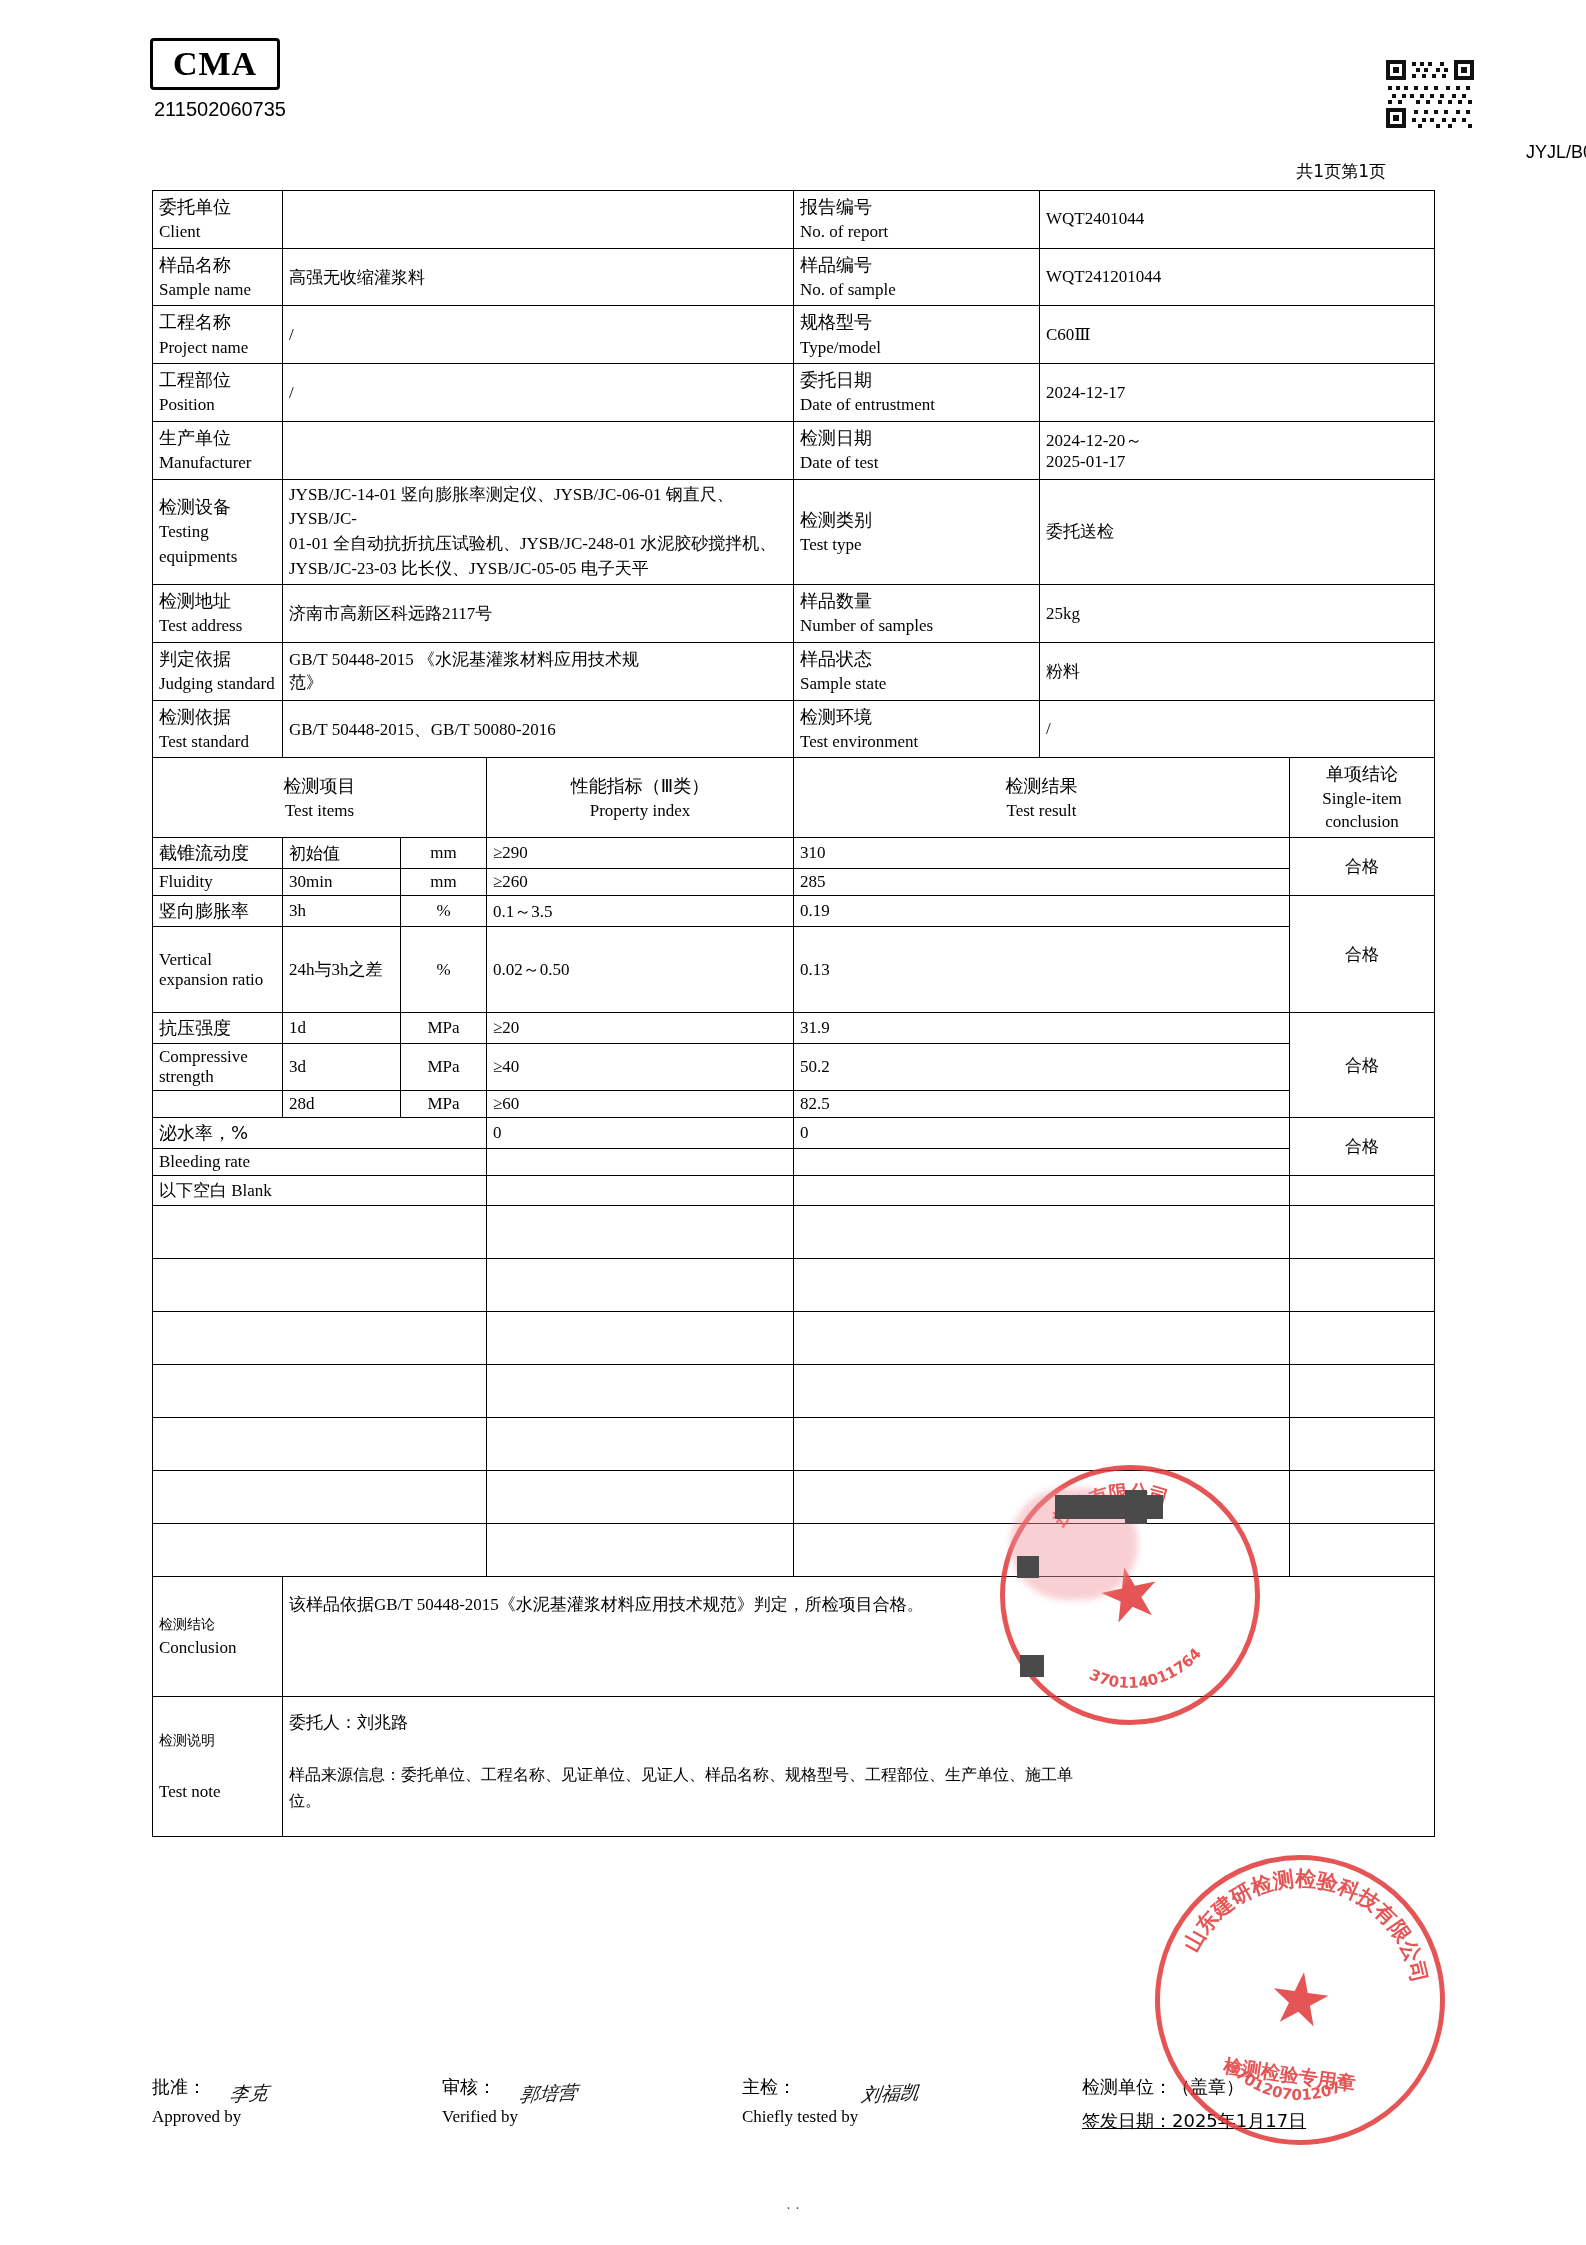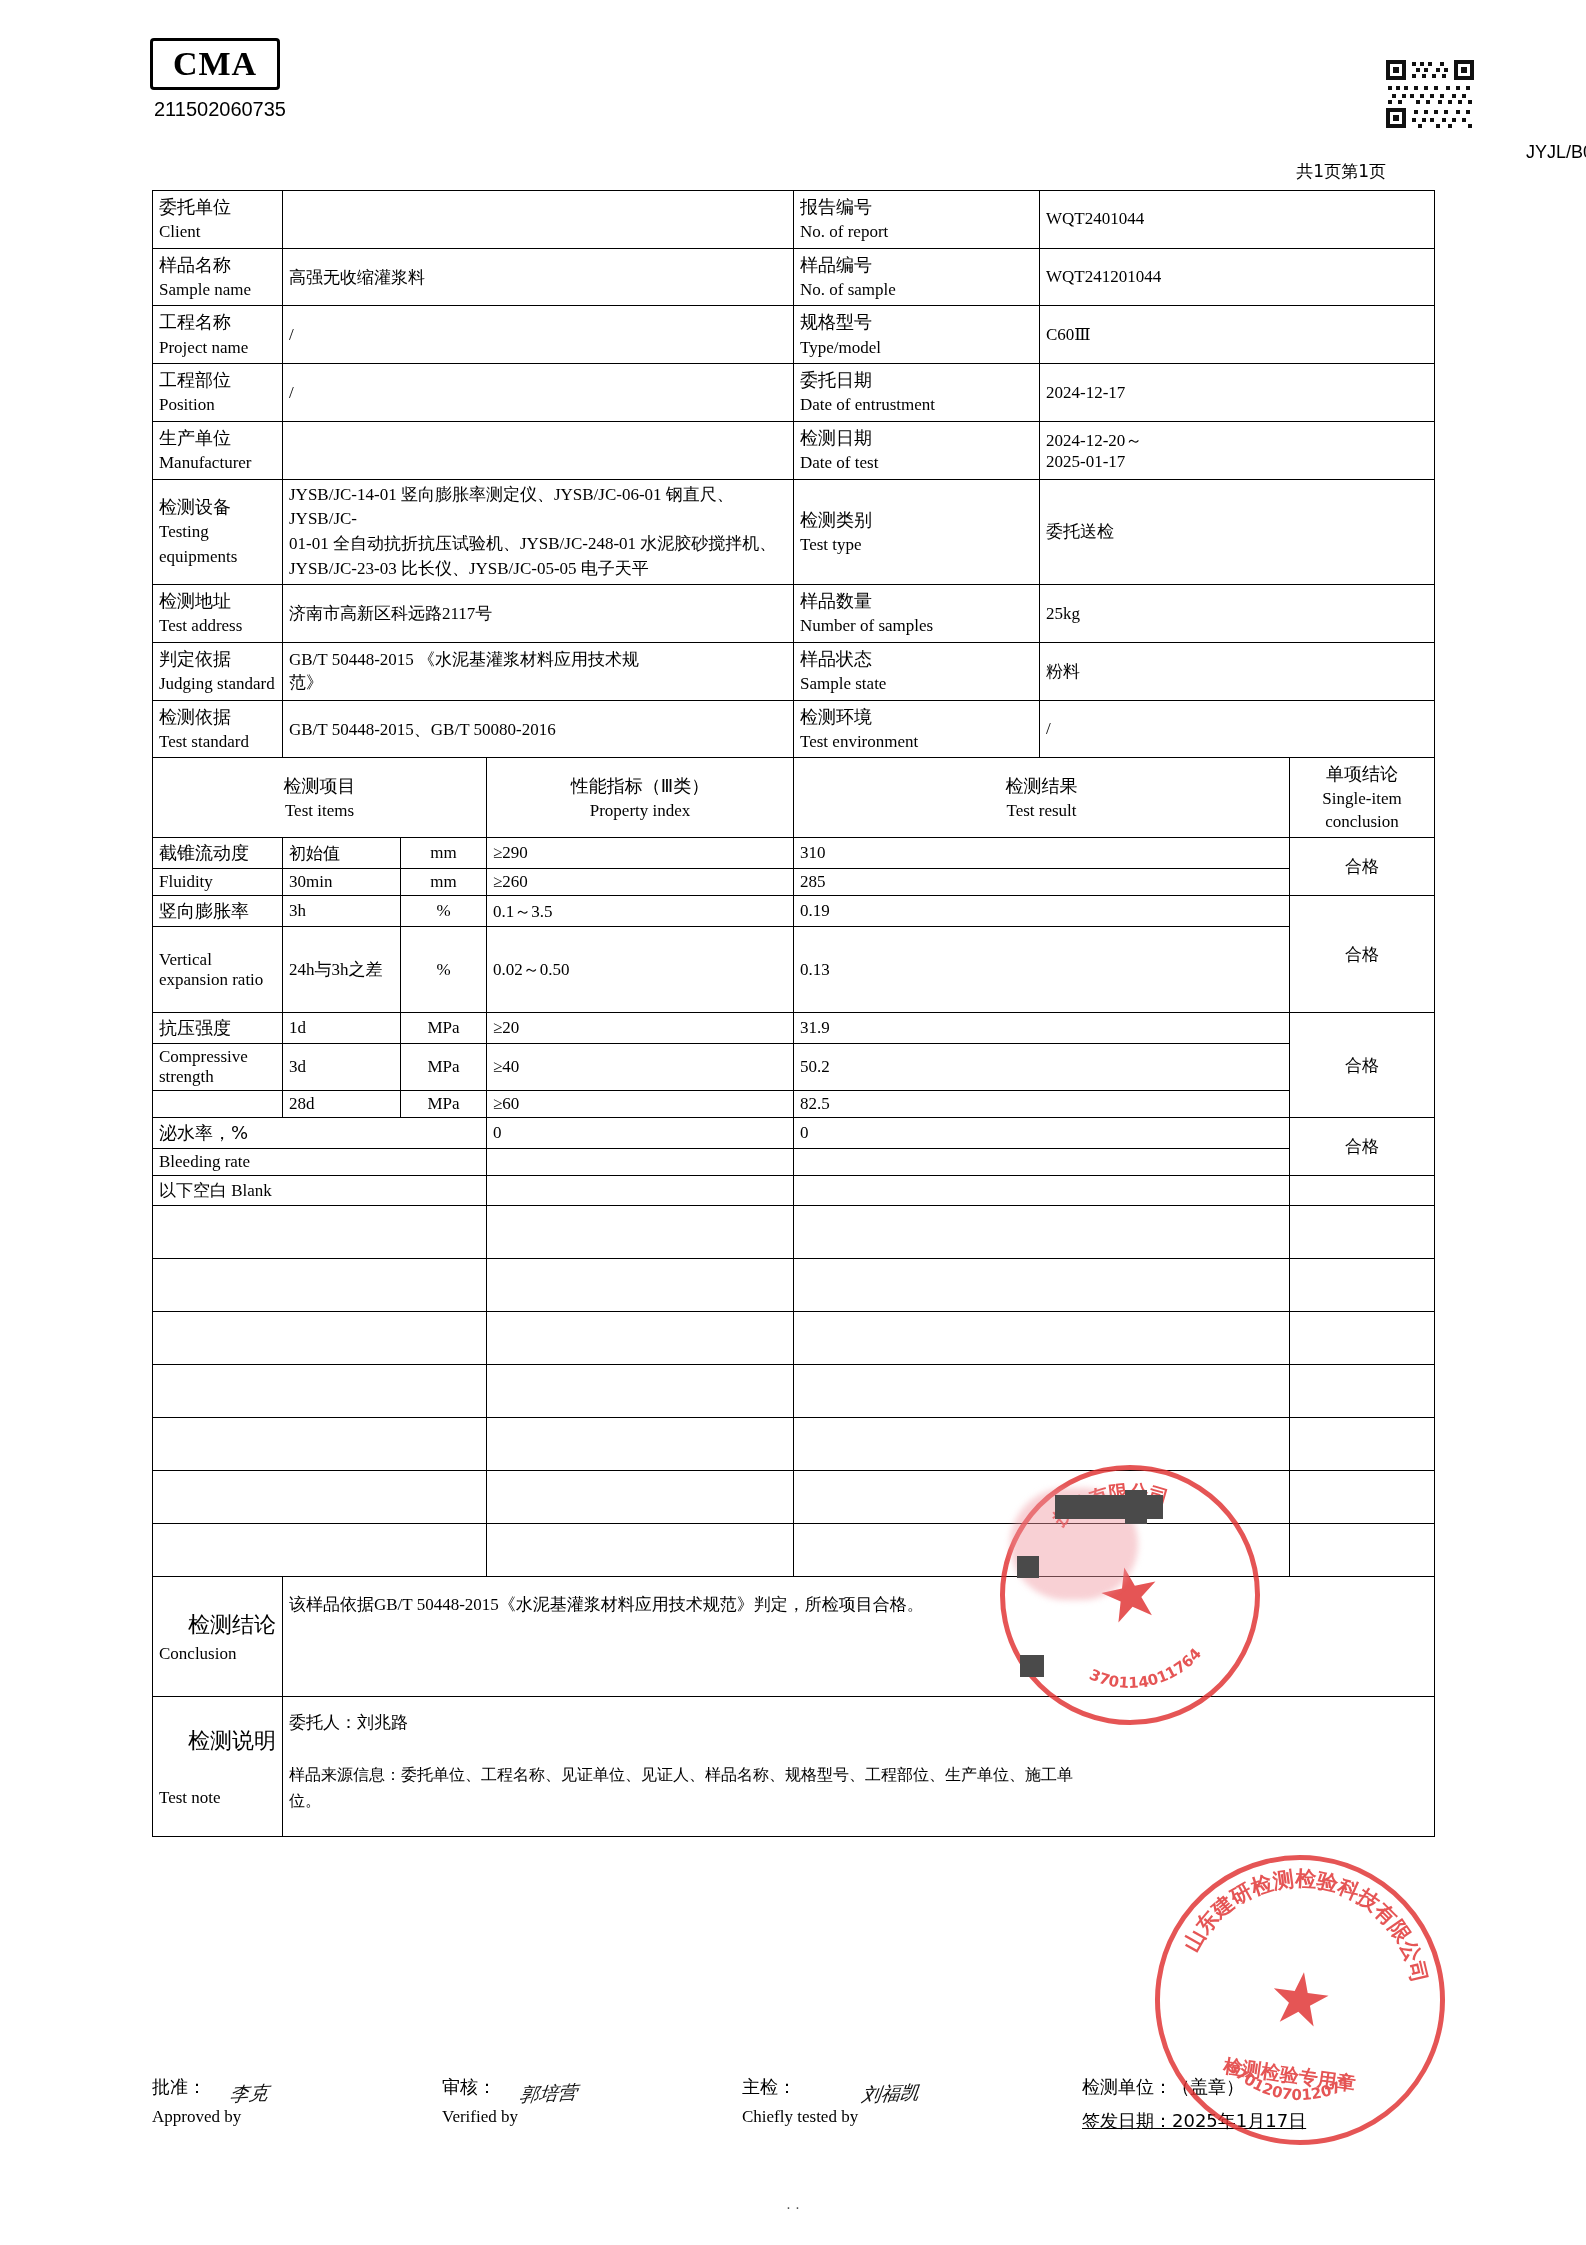--- a/index.html
+++ b/index.html
@@ -170,21 +170,21 @@
     font-size: 18px;
   }
   .rowname .en {
     font-family: "Liberation Serif", serif;
     font-size: 17px;
   }
   .unit { text-align: center; padding-right: 10px; font-family: "DejaVu Sans Mono", monospace; font-size:15px;}
   .blankrow td { height: 46px; }
 
   
-  .concl-label .cn { font-family: "DejaVu Sans", sans-serif; font-size: 22px; display:block;text-align:right;}
+  .concl-label .cn { font-family: "DejaVu Sans", sans-serif; font-size: 14px; display:block;}
   .concl-label .en { font-family: "Liberation Serif", serif; font-size: 17px; display:block; margin-top:4px;}
   .concl-text { font-family: "DejaVu Sans", sans-serif; font-size: 17px; line-height: 1.6; }
 
   
   .sig {
     position: absolute;
     left: 152px;
     top: 2075px;
     width: 1282px;
     display: flex;

